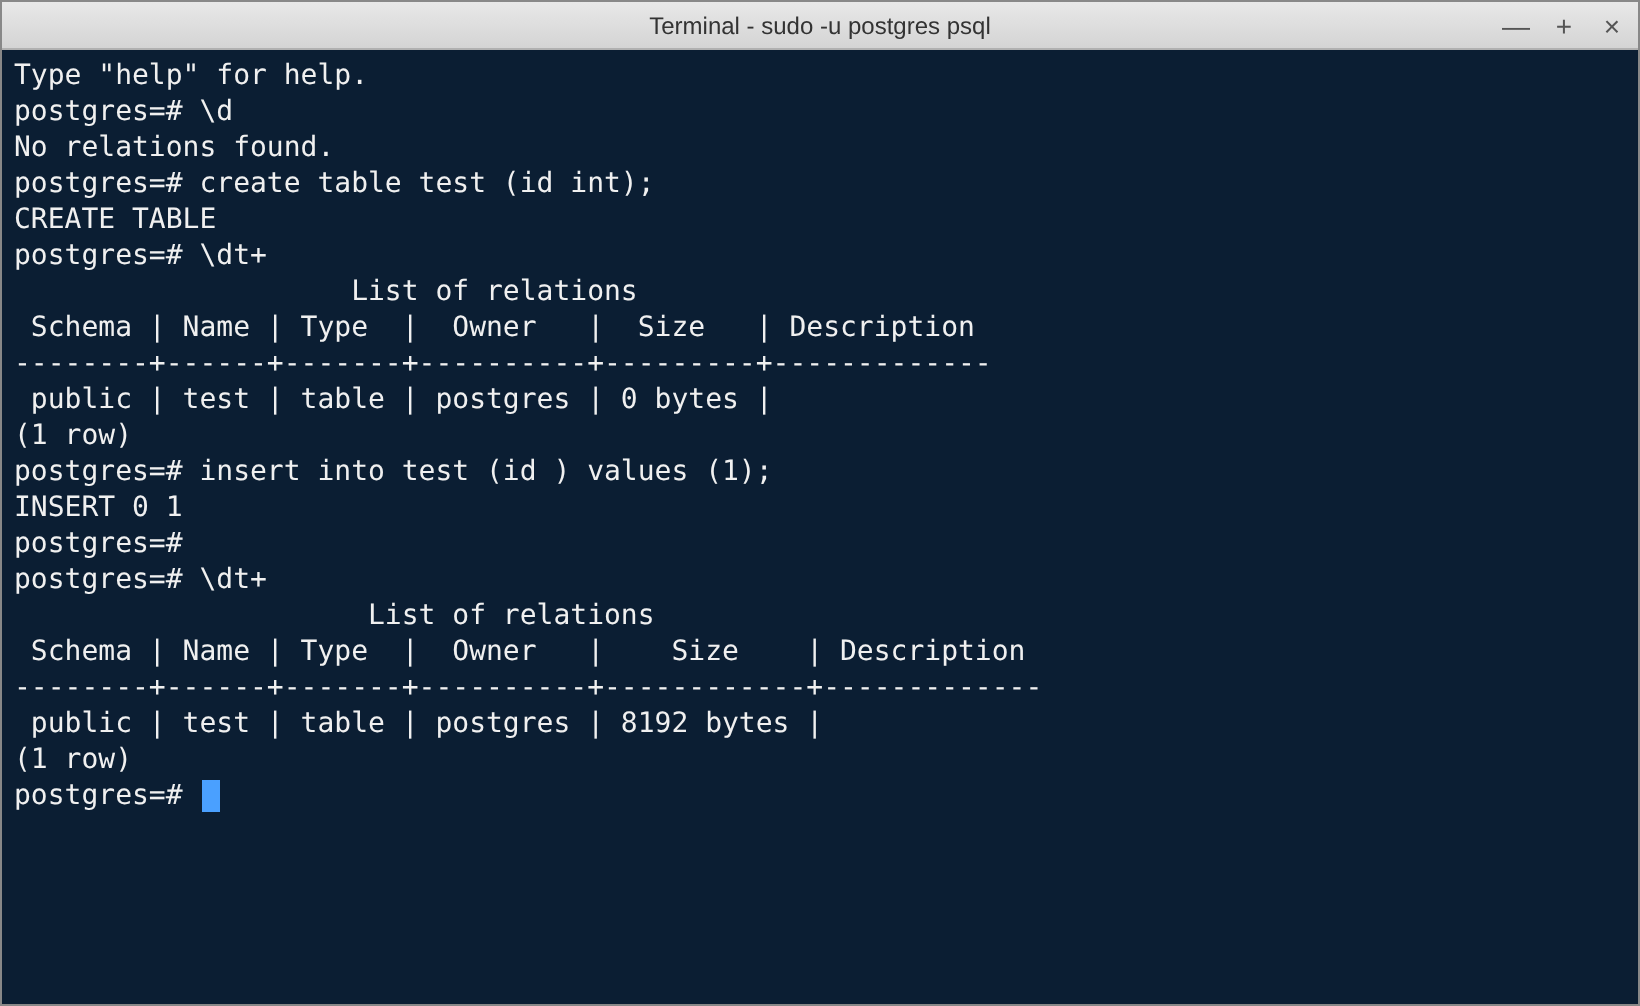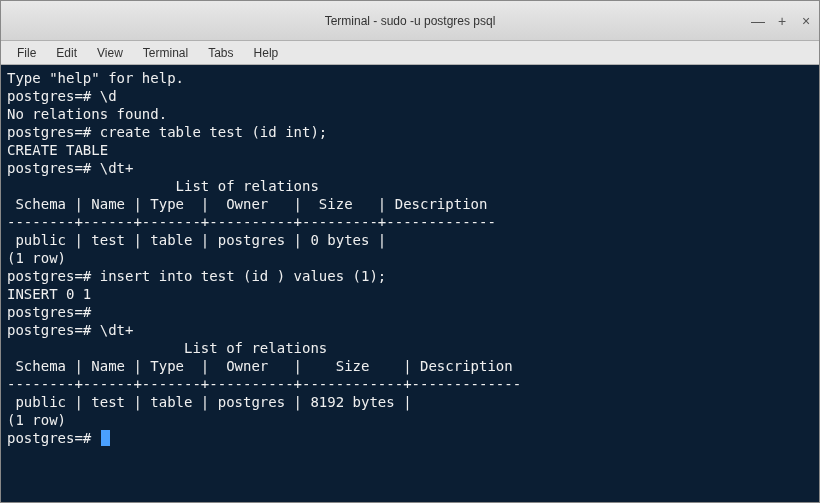--- a/index.html
+++ b/index.html
@@ -12,21 +12,21 @@
     }
     .window {
       width: 100%;
       height: 100%;
       background: #e8e8e8;
       display: flex;
       flex-direction: column;
       border: 1px solid #888;
     }
     .titlebar {
-      height: 40px;
+      height: 24px;
       background: linear-gradient(to bottom, #e8e8e8, #d4d4d4);
       display: flex;
       align-items: center;
       justify-content: center;
       position: relative;
       border-bottom: 1px solid #b0b0b0;
       font-size: 12px;
       color: #333;
     }
     .titlebar-title { font-weight: normal; }
@@ -86,22 +86,14 @@
 
 <div class="window">
   <div class="titlebar">
     <span class="titlebar-title">Terminal - sudo -u postgres psql</span>
     <div class="window-controls">
       <span>—</span>
       <span>+</span>
       <span>×</span>
     </div>
   </div>
-  <div class="menubar">
-    <div class="menu-item">File</div>
-    <div class="menu-item">Edit</div>
-    <div class="menu-item">View</div>
-    <div class="menu-item">Terminal</div>
-    <div class="menu-item">Tabs</div>
-    <div class="menu-item">Help</div>
-  </div>
   <div class="terminal" id="terminal-body"><div class="term-line">Type "help" for help.</div><div class="term-line"></div><div class="term-line">postgres=# \d</div><div class="term-line">No relations found.</div><div class="term-line">postgres=# create table test (id int);</div><div class="term-line">CREATE TABLE</div><div class="term-line">postgres=# \dt+</div><div class="term-line">                    List of relations</div><div class="term-line"> Schema | Name | Type  |  Owner   |  Size   | Description </div><div class="term-line">--------+------+-------+----------+---------+-------------</div><div class="term-line"> public | test | table | postgres | 0 bytes | </div><div class="term-line">(1 row)</div><div class="term-line"></div><div class="term-line">postgres=# insert into test (id ) values (1);</div><div class="term-line">INSERT 0 1</div><div class="term-line">postgres=# </div><div class="term-line">postgres=# \dt+</div><div class="term-line">                     List of relations</div><div class="term-line"> Schema | Name | Type  |  Owner   |    Size    | Description </div><div class="term-line">--------+------+-------+----------+------------+-------------</div><div class="term-line"> public | test | table | postgres | 8192 bytes | </div><div class="term-line">(1 row)</div><div class="term-line"></div><div class="term-line">postgres=# <span class="cursor"></span></div></div>
 </div>
 
 </body></html>

